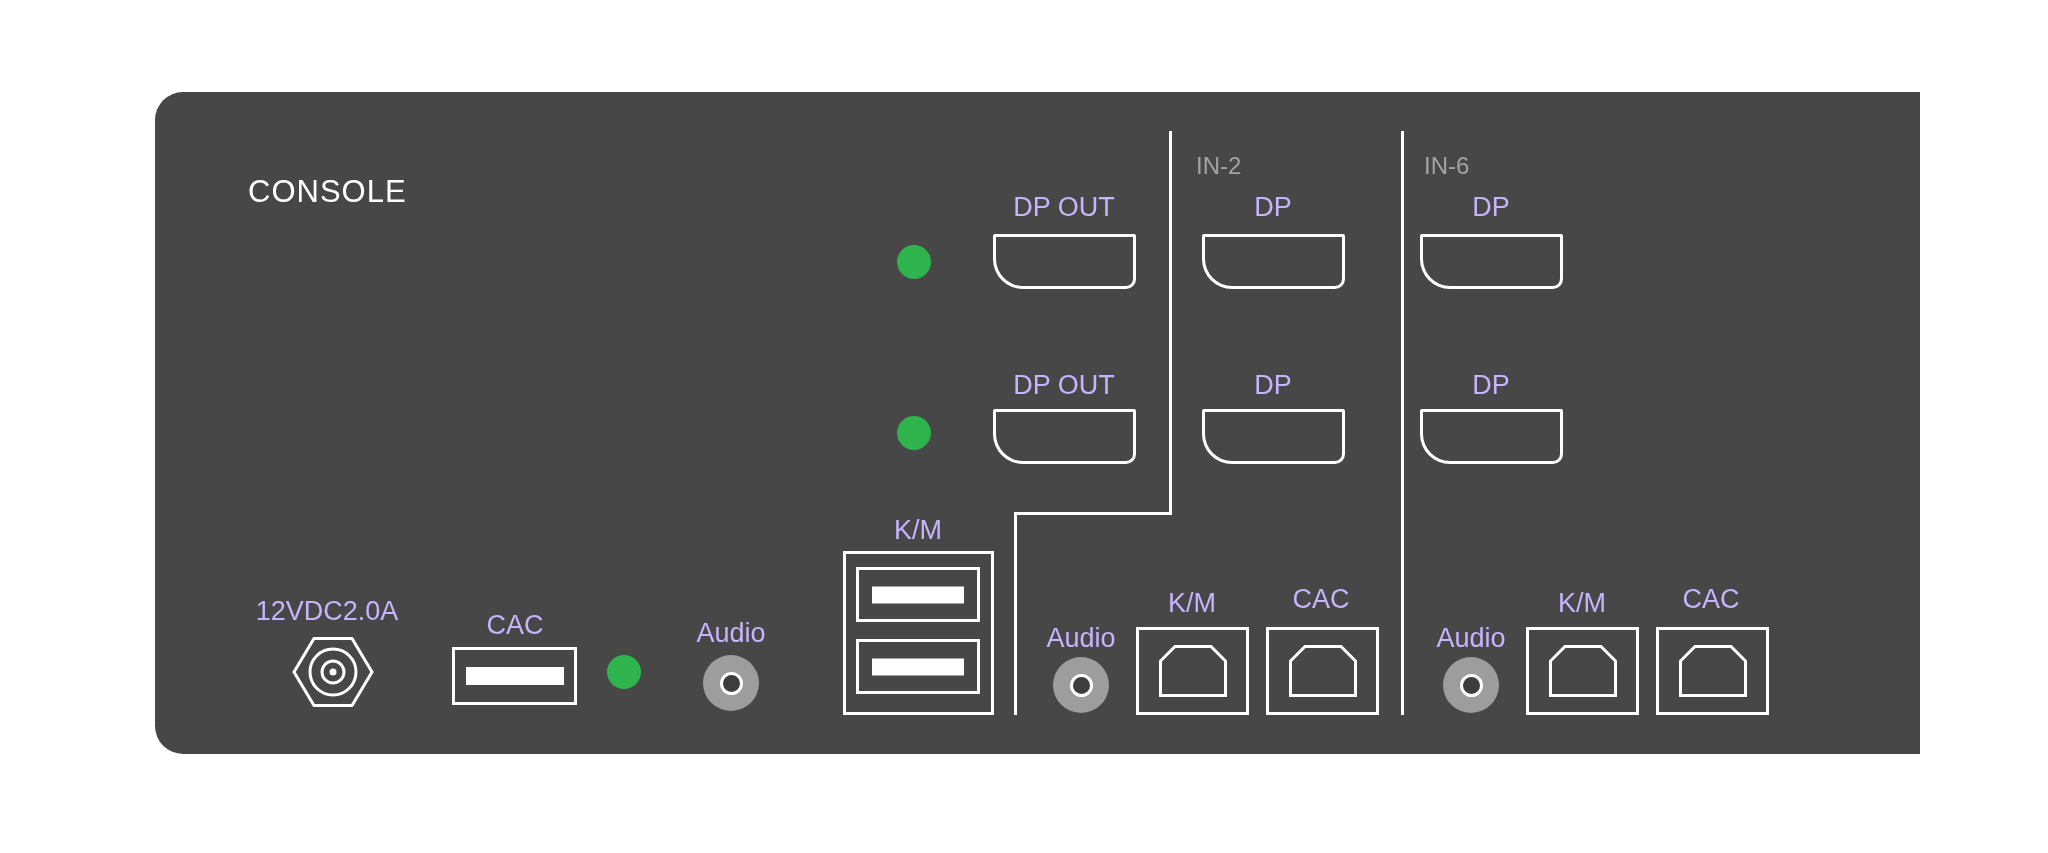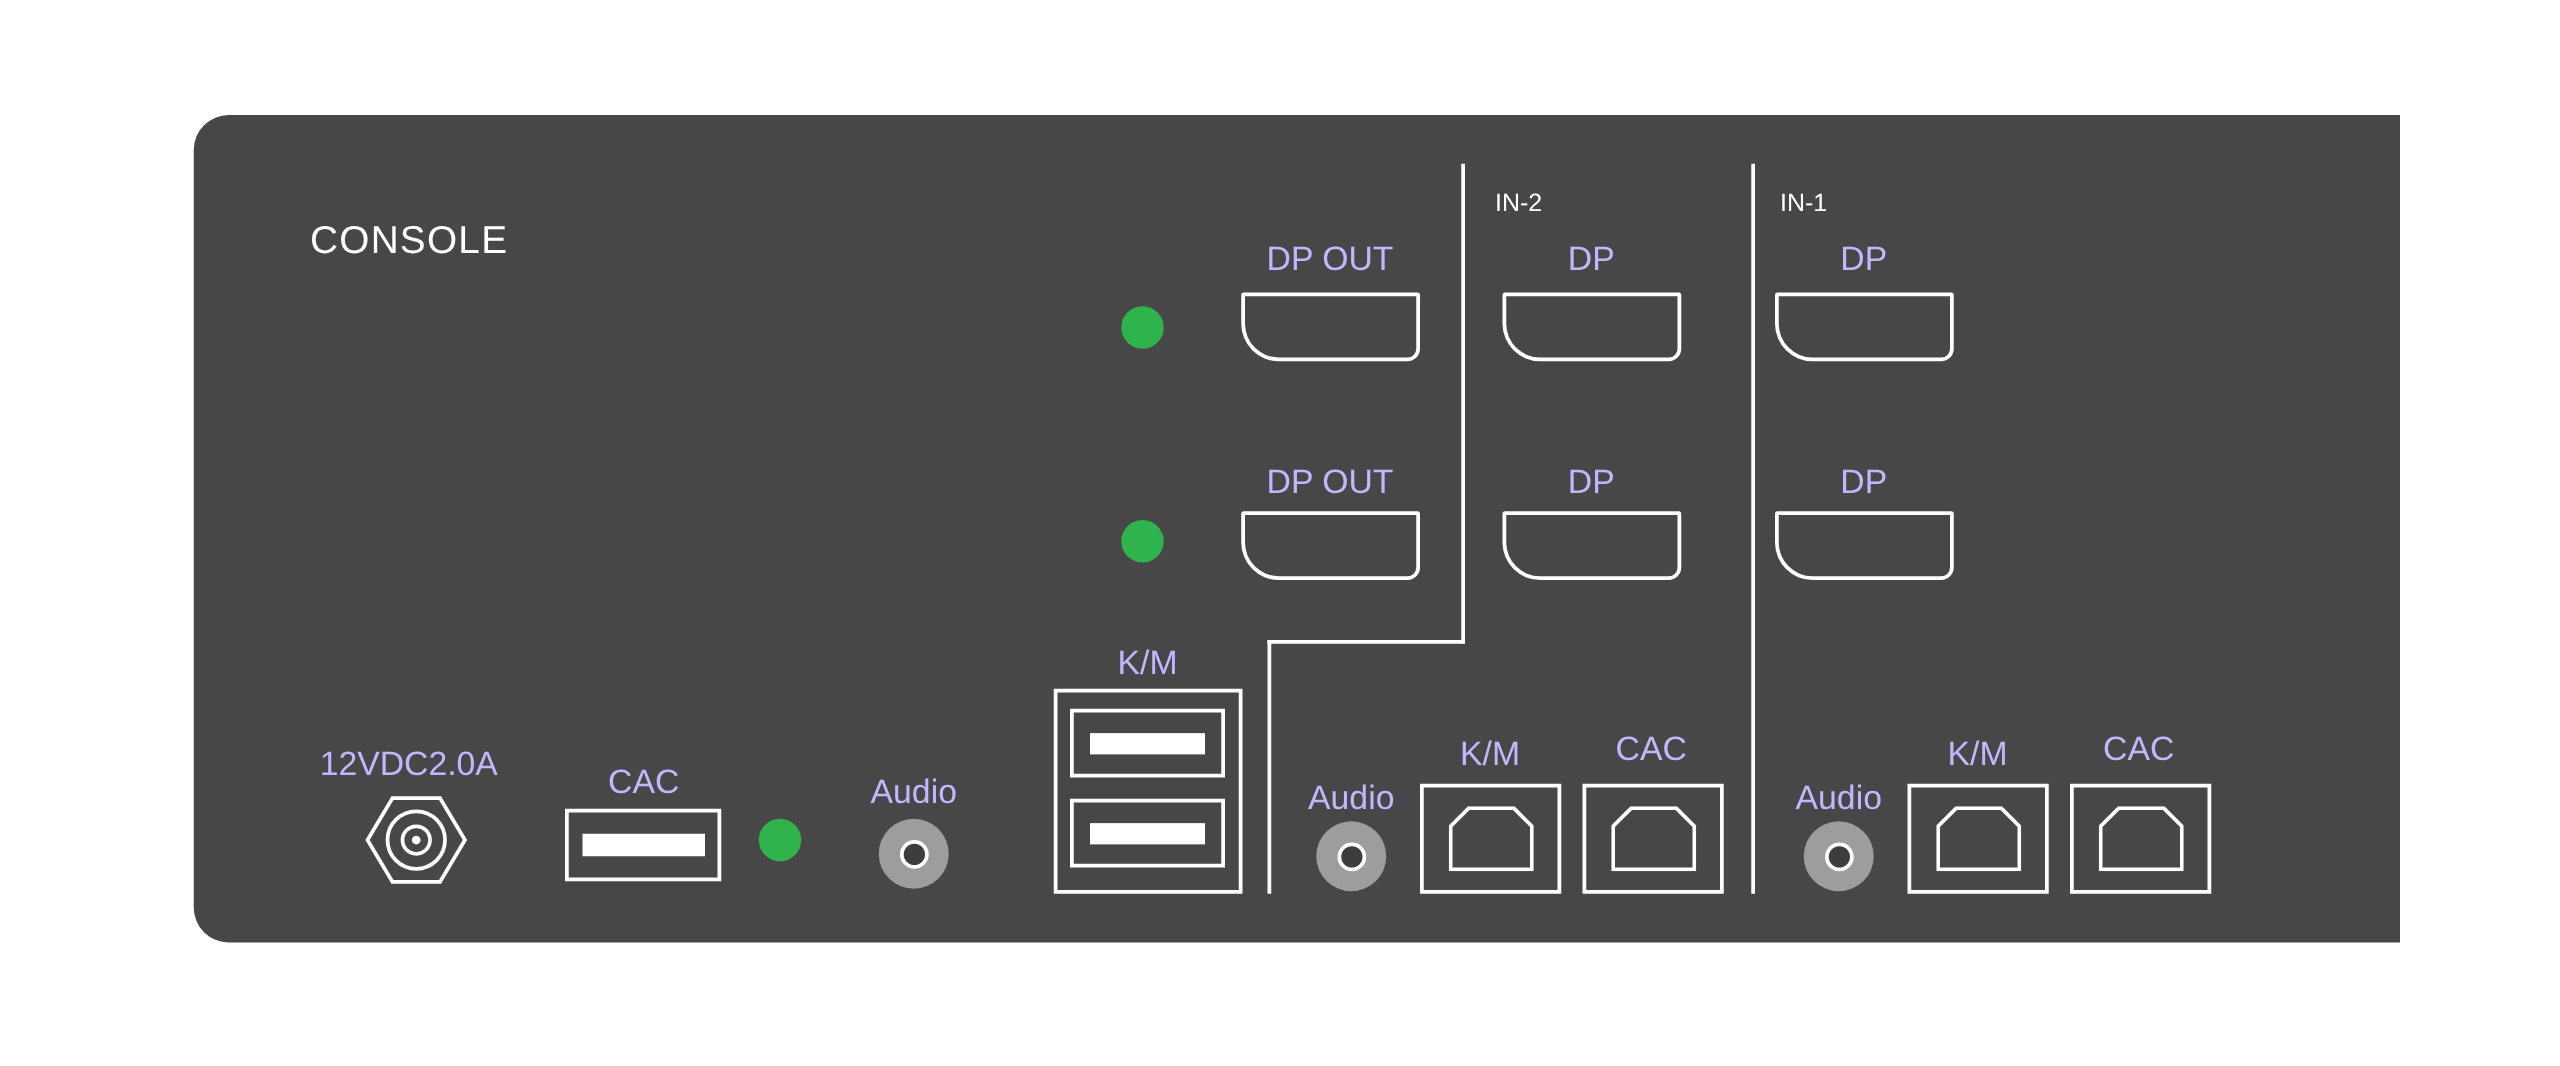--- a/index.html
+++ b/index.html
@@ -28,22 +28,22 @@
   }
   .lbl {
     position: absolute;
     color: #c4b5fd;
     font-size: 27px;
     transform: translateX(-50%);
     white-space: nowrap;
   }
   .hdr {
     position: absolute;
-    color: #ffffff;
-    font-size: 20px;
+    color: #a3a3a3;
+    font-size: 24px;
     white-space: nowrap;
   }
   .vline, .hline { position: absolute; background: #ffffff; }
   .led {
     position: absolute;
     width: 34px; height: 34px;
     border-radius: 50%;
     background: #2eb34d;
   }
   .dp {
@@ -108,21 +108,21 @@
     <div class="led" style="left:742px; top:324px;"></div>
     <div class="lbl" style="left:909px; top:278px;">DP OUT</div>
     <div class="dp" style="left:838px; top:317px;"></div>
 
     <div class="hdr" style="left:1041px; top:60px;">IN-2</div>
     <div class="lbl" style="left:1118px; top:100px;">DP</div>
     <div class="dp" style="left:1047px; top:142px;"></div>
     <div class="lbl" style="left:1118px; top:278px;">DP</div>
     <div class="dp" style="left:1047px; top:317px;"></div>
 
-    <div class="hdr" style="left:1269px; top:60px;">IN-1</div>
+    <div class="hdr" style="left:1269px; top:60px;">IN-6</div>
     <div class="lbl" style="left:1336px; top:100px;">DP</div>
     <div class="dp" style="left:1265px; top:142px;"></div>
     <div class="lbl" style="left:1336px; top:278px;">DP</div>
     <div class="dp" style="left:1265px; top:317px;"></div>
 
     <div class="lbl" style="left:172px; top:504px;">12VDC2.0A</div>
     <div class="power" style="left:136px; top:544px; width:84px; height:72px;">
       <svg width="84" height="72" viewBox="0 0 84 72">
         <polygon points="23,2.5 61,2.5 81,36 61,69.5 23,69.5 3,36" fill="none" stroke="#ffffff" stroke-width="3"></polygon>
         <circle cx="42" cy="36" r="23" fill="none" stroke="#ffffff" stroke-width="3"></circle>

